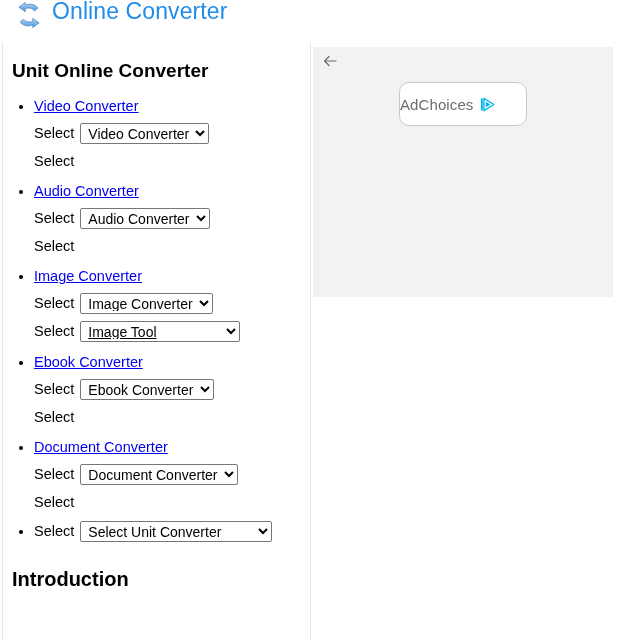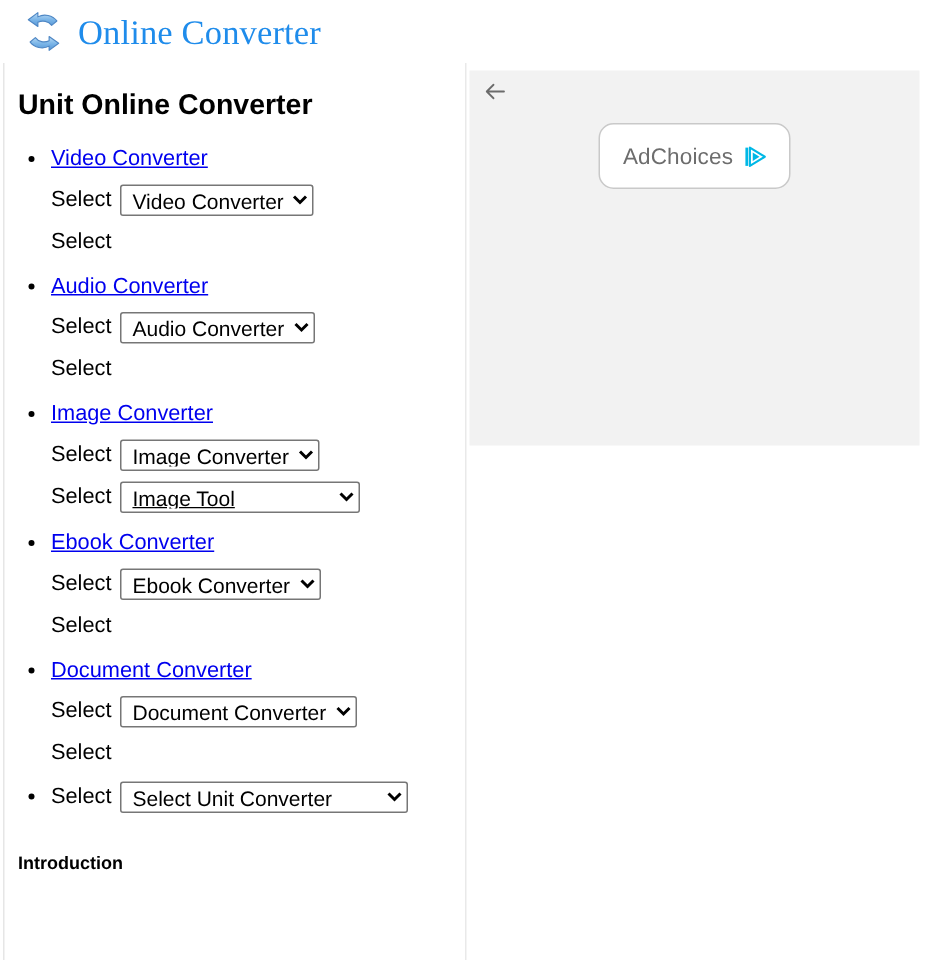--- a/index.html
+++ b/index.html
@@ -14,25 +14,24 @@
     overflow: hidden;
     font-family: "Liberation Sans", sans-serif;
     color: #000000;
     position: relative;
   }
 
   
   .site-header {
     height: 42px;
     display: flex;
-    align-items: center;
+    align-items: flex-start;
     padding-left: 14px;
     box-sizing: border-box;
     background: #ffffff;
-    font-family: Liberation Serif, serif;
   }
   .logo-icon {
     width: 30px;
     height: 30px;
     flex: 0 0 30px;
     margin-right: 8px;
     display: block;
   }
   .site-title {
     font-size: 23px;
@@ -139,21 +138,21 @@
   }
   .sel-w-auto  { width: auto; }
   .sel-w-175   { width: 175px; }
   .sel-w-184   { width: 184px; }
   .sel-w-192   { width: 192px; }
   .sel-w-146   { width: 146px; }
   .sel-w-135   { width: 135px; }
   .sel-w-188   { width: 160px; text-decoration: underline; }
 
   .section-heading {
-    font-size: 12px;
+    font-size: 20px;
     font-weight: bold;
     margin: 26px 0 0 0;
     color: #000;
   }
 
   
   .ad-panel {
     position: absolute;
     left: 313px;
     top: 5px;
@@ -171,21 +170,20 @@
     color: #6b6b6b;
     cursor: pointer;
   }
   .adchoices-btn {
     position: absolute;
     left: 50%;
     transform: translateX(-50%);
     top: 35px;
     display: flex;
     align-items: center;
-    justify-content: center;
     gap: 7px;
     width: 128px;
     height: 44px;
     background: #ffffff;
     border: 1px solid #c9c9c9;
     border-radius: 10px;
     box-sizing: border-box;
     cursor: pointer;
   }
   .adchoices-label {

